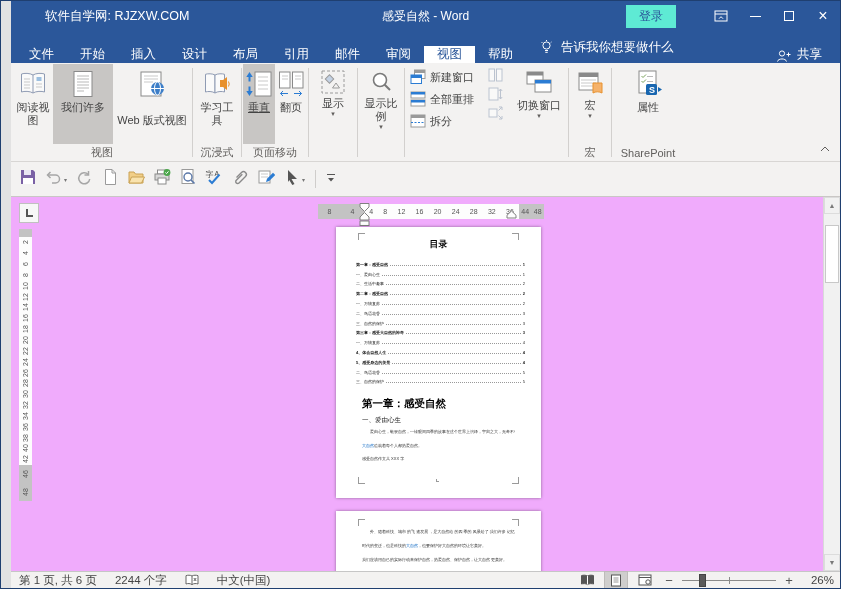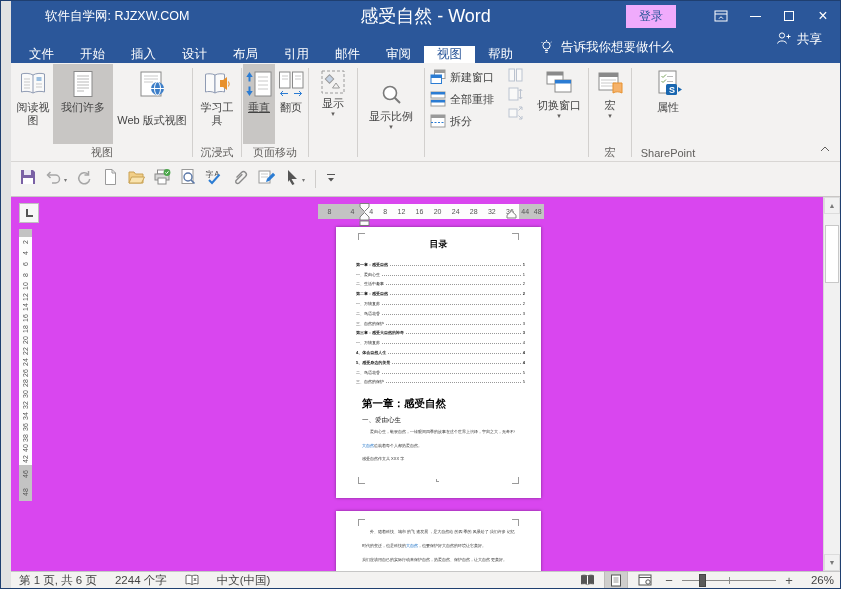--- a/index.html
+++ b/index.html
@@ -3,34 +3,34 @@
 <meta charset="utf-8">
 <style>
   *{margin:0;padding:0;box-sizing:border-box;}
   html,body{background:#888;}
   body{font-family:"Liberation Sans","DejaVu Sans",sans-serif;}
   #app{width:841px;height:589px;display:flex;flex-direction:column;background:#e2e2e2;overflow:hidden;border:1px solid #1f3f70;position:relative;padding-left:10px;}
 
   
   .titlebar{height:30px;background:#2b579a;color:#fff;display:flex;align-items:center;padding-left:34px;position:relative;flex:0 0 auto;}
   .brand{font-size:12.5px;}
-  .doc-title{position:absolute;left:50%;transform:translateX(-50%);font-size:18px;white-space:nowrap;}
+  .doc-title{position:absolute;left:50%;transform:translateX(-50%);font-size:12px;white-space:nowrap;}
   .winctrls{margin-left:auto;display:flex;align-items:center;height:100%;}
-  .login-btn{background:#f0abfc;color:#2b579a;font-size:12px;padding:3px 13px;margin-right:28px;cursor:default;}
+  .login-btn{background:#5eead4;color:#2b579a;font-size:12px;padding:3px 13px;margin-right:28px;cursor:default;}
   .tb-btn{width:34px;height:100%;display:flex;align-items:center;justify-content:center;color:#fff;font-size:13px;}
   .maxbox{width:10px;height:10px;border:1px solid #fff;}
   .minline{width:11px;height:1px;background:#fff;}
 
   
   .tabrow{height:32px;background:#2b579a;display:flex;align-items:stretch;padding-left:5px;flex:0 0 auto;}
   .tabs-gen{display:flex;align-items:flex-end;}
   .rtab{padding:0 13px;display:flex;align-items:center;color:#fff;font-size:12.5px;white-space:nowrap;}
   .rtab.active{background:#fff;color:#2b579a;}
   .tellme{display:flex;align-items:center;gap:8px;color:#fff;font-size:12.5px;margin-left:14px;white-space:nowrap;}
-  .share{display:flex;align-items:flex-start;gap:6px;color:#fff;font-size:12.5px;margin-left:auto;margin-right:18px;white-space:nowrap;}
+  .share{display:flex;align-items:flex-end;gap:6px;color:#fff;font-size:12.5px;margin-left:auto;margin-right:18px;white-space:nowrap;}
 
   
   .ribbon{display:flex;background:#f3f2f1;height:99px;padding:1px 2px 0 2px;border-bottom:1px solid #d8d6d4;position:relative;flex:0 0 auto;align-items:stretch;}
   .rgroup{display:flex;flex-direction:column;}
   .gbody{flex:1;display:flex;align-items:flex-start;}
   .glabel{height:17px;display:flex;align-items:center;justify-content:center;font-size:11px;color:#605e5c;}
   .rdiv{width:1px;background:#d2d0ce;margin:4px 1px;}
   .bigbtn{display:flex;flex-direction:column;align-items:center;justify-content:flex-start;padding:5px 2px 0;height:80px;text-align:center;font-size:11px;color:#444;line-height:13px;}
   .bigbtn svg{margin-bottom:2px;flex:0 0 auto;}
   .selected{background:#c8c6c4;}
@@ -40,21 +40,21 @@
   .mcol{display:flex;flex-direction:column;padding-top:4px;gap:5px;opacity:.55;}
   .collapse-btn{position:absolute;right:10px;bottom:5px;}
 
   
   .qatrow{height:35px;background:#f3f2f1;border-bottom:1px solid #c9c7c5;display:flex;align-items:center;padding-left:8px;gap:8px;flex:0 0 auto;}
   .qbtn{display:flex;align-items:center;gap:1px;}
   .dd{font-size:6px;color:#777;}
   .qsep{width:1px;height:18px;background:#cfcdcb;margin:0 2px;}
 
   
-  #doc{position:relative;flex:1;background:#d946ef;overflow:hidden;}
+  #doc{position:relative;flex:1;background:#f0abfc;overflow:hidden;}
   .tabsel{position:absolute;left:8px;top:6px;width:20px;height:20px;background:#f7f7f7;border:1px solid #c0c0c0;display:flex;align-items:center;justify-content:center;}
   .tabsel .lglyph{width:7px;height:8px;border-left:2px solid #555;border-bottom:2px solid #555;}
   .hruler{position:absolute;left:307px;top:7px;width:226px;height:15px;display:flex;font-size:7px;color:#555;}
   .hseg{display:flex;align-items:center;justify-content:space-around;height:100%;}
   .hgrayL{width:46px;background:#c3c3c3;}
   .hwhite{width:155px;background:#fdfdfd;}
   .hgrayR{width:25px;background:#c3c3c3;}
   .ind-left{position:absolute;left:41px;top:-1px;}
   .ind-right{position:absolute;left:188px;top:6px;}
   .vruler{position:absolute;left:8px;top:32px;width:13px;height:272px;font-size:7px;color:#555;}
@@ -287,21 +287,21 @@
           <span>显示</span>
           <span class="dda">▾</span>
         </div>
       </div>
       <div class="glabel"></div>
     </div>
     <div class="rdiv"></div>
 
     <div class="rgroup">
       <div class="gbody">
-        <div class="bigbtn" style="width:64px;justify-content:center;">
+        <div class="bigbtn" style="width:44px;">
           <svg width="26" height="26" viewBox="0 0 26 26">
               <circle cx="12" cy="11" r="6.5" fill="#fff" stroke="#7a7a7a" stroke-width="1.6"></circle>
               <line x1="16.7" y1="15.7" x2="22" y2="21" stroke="#7a7a7a" stroke-width="2"></line>
             </svg>
           <span>显示比例</span>
           <span class="dda">▾</span>
         </div>
       </div>
       <div class="glabel"></div>
     </div>

